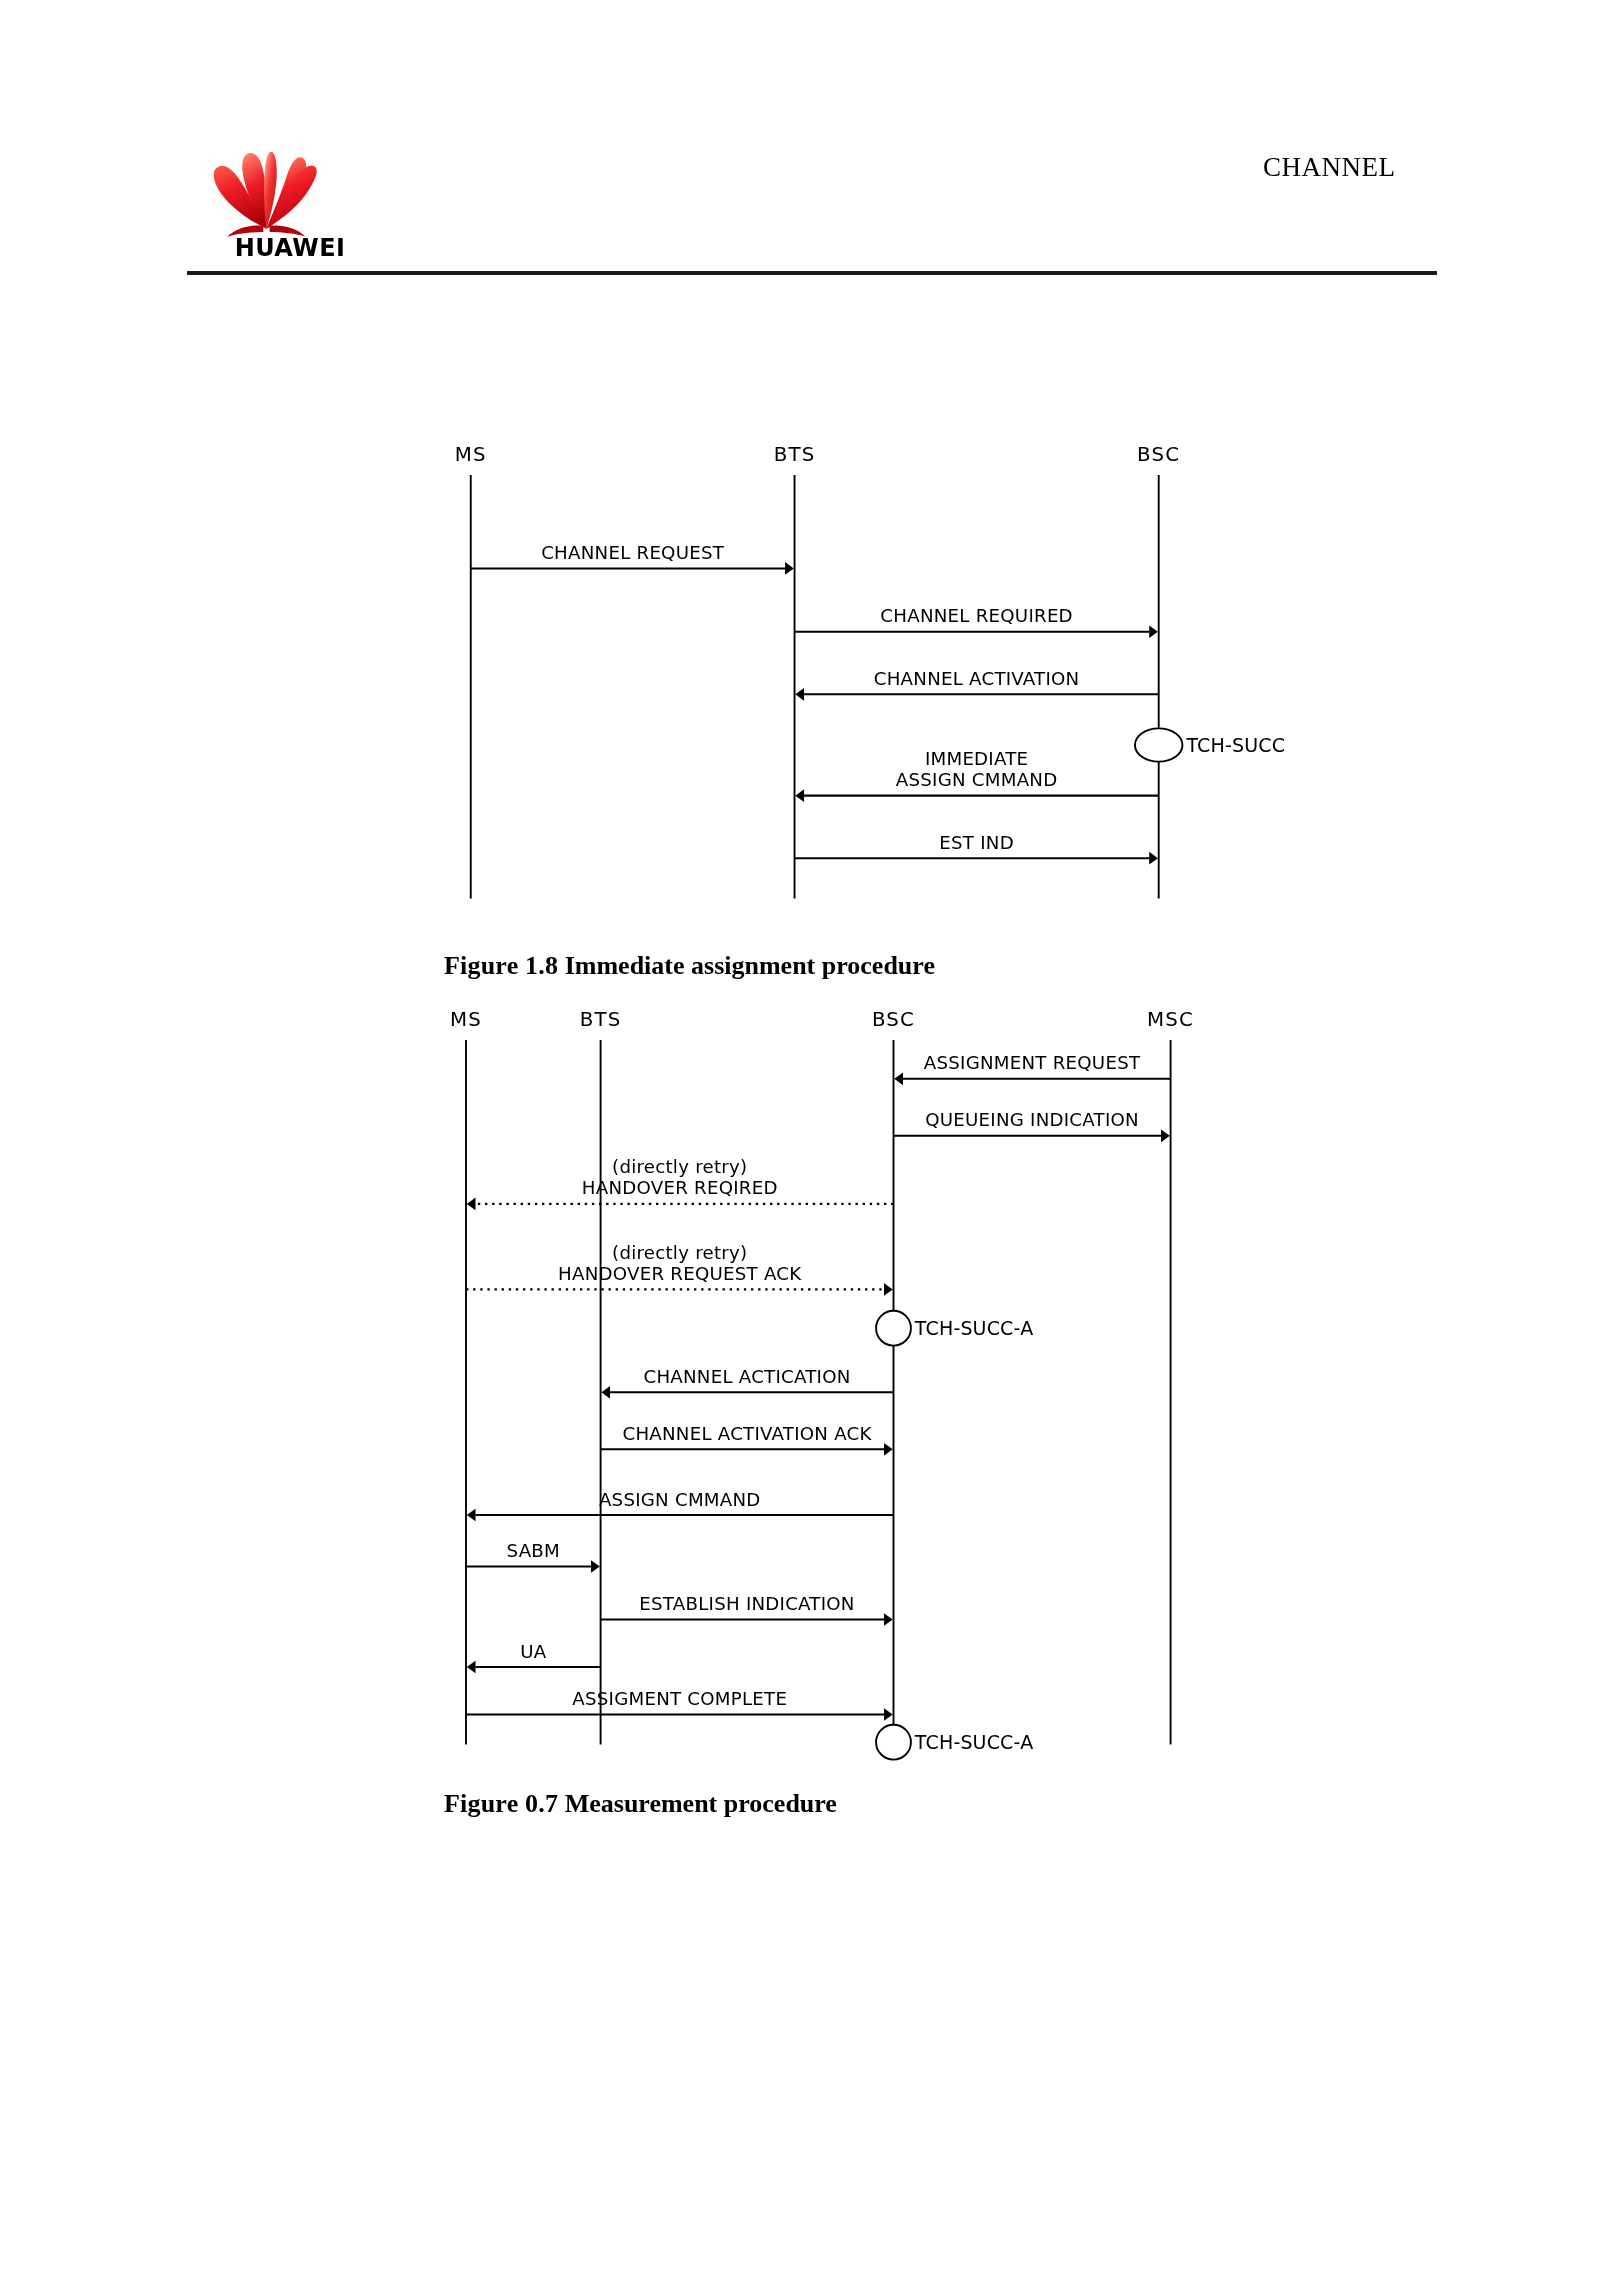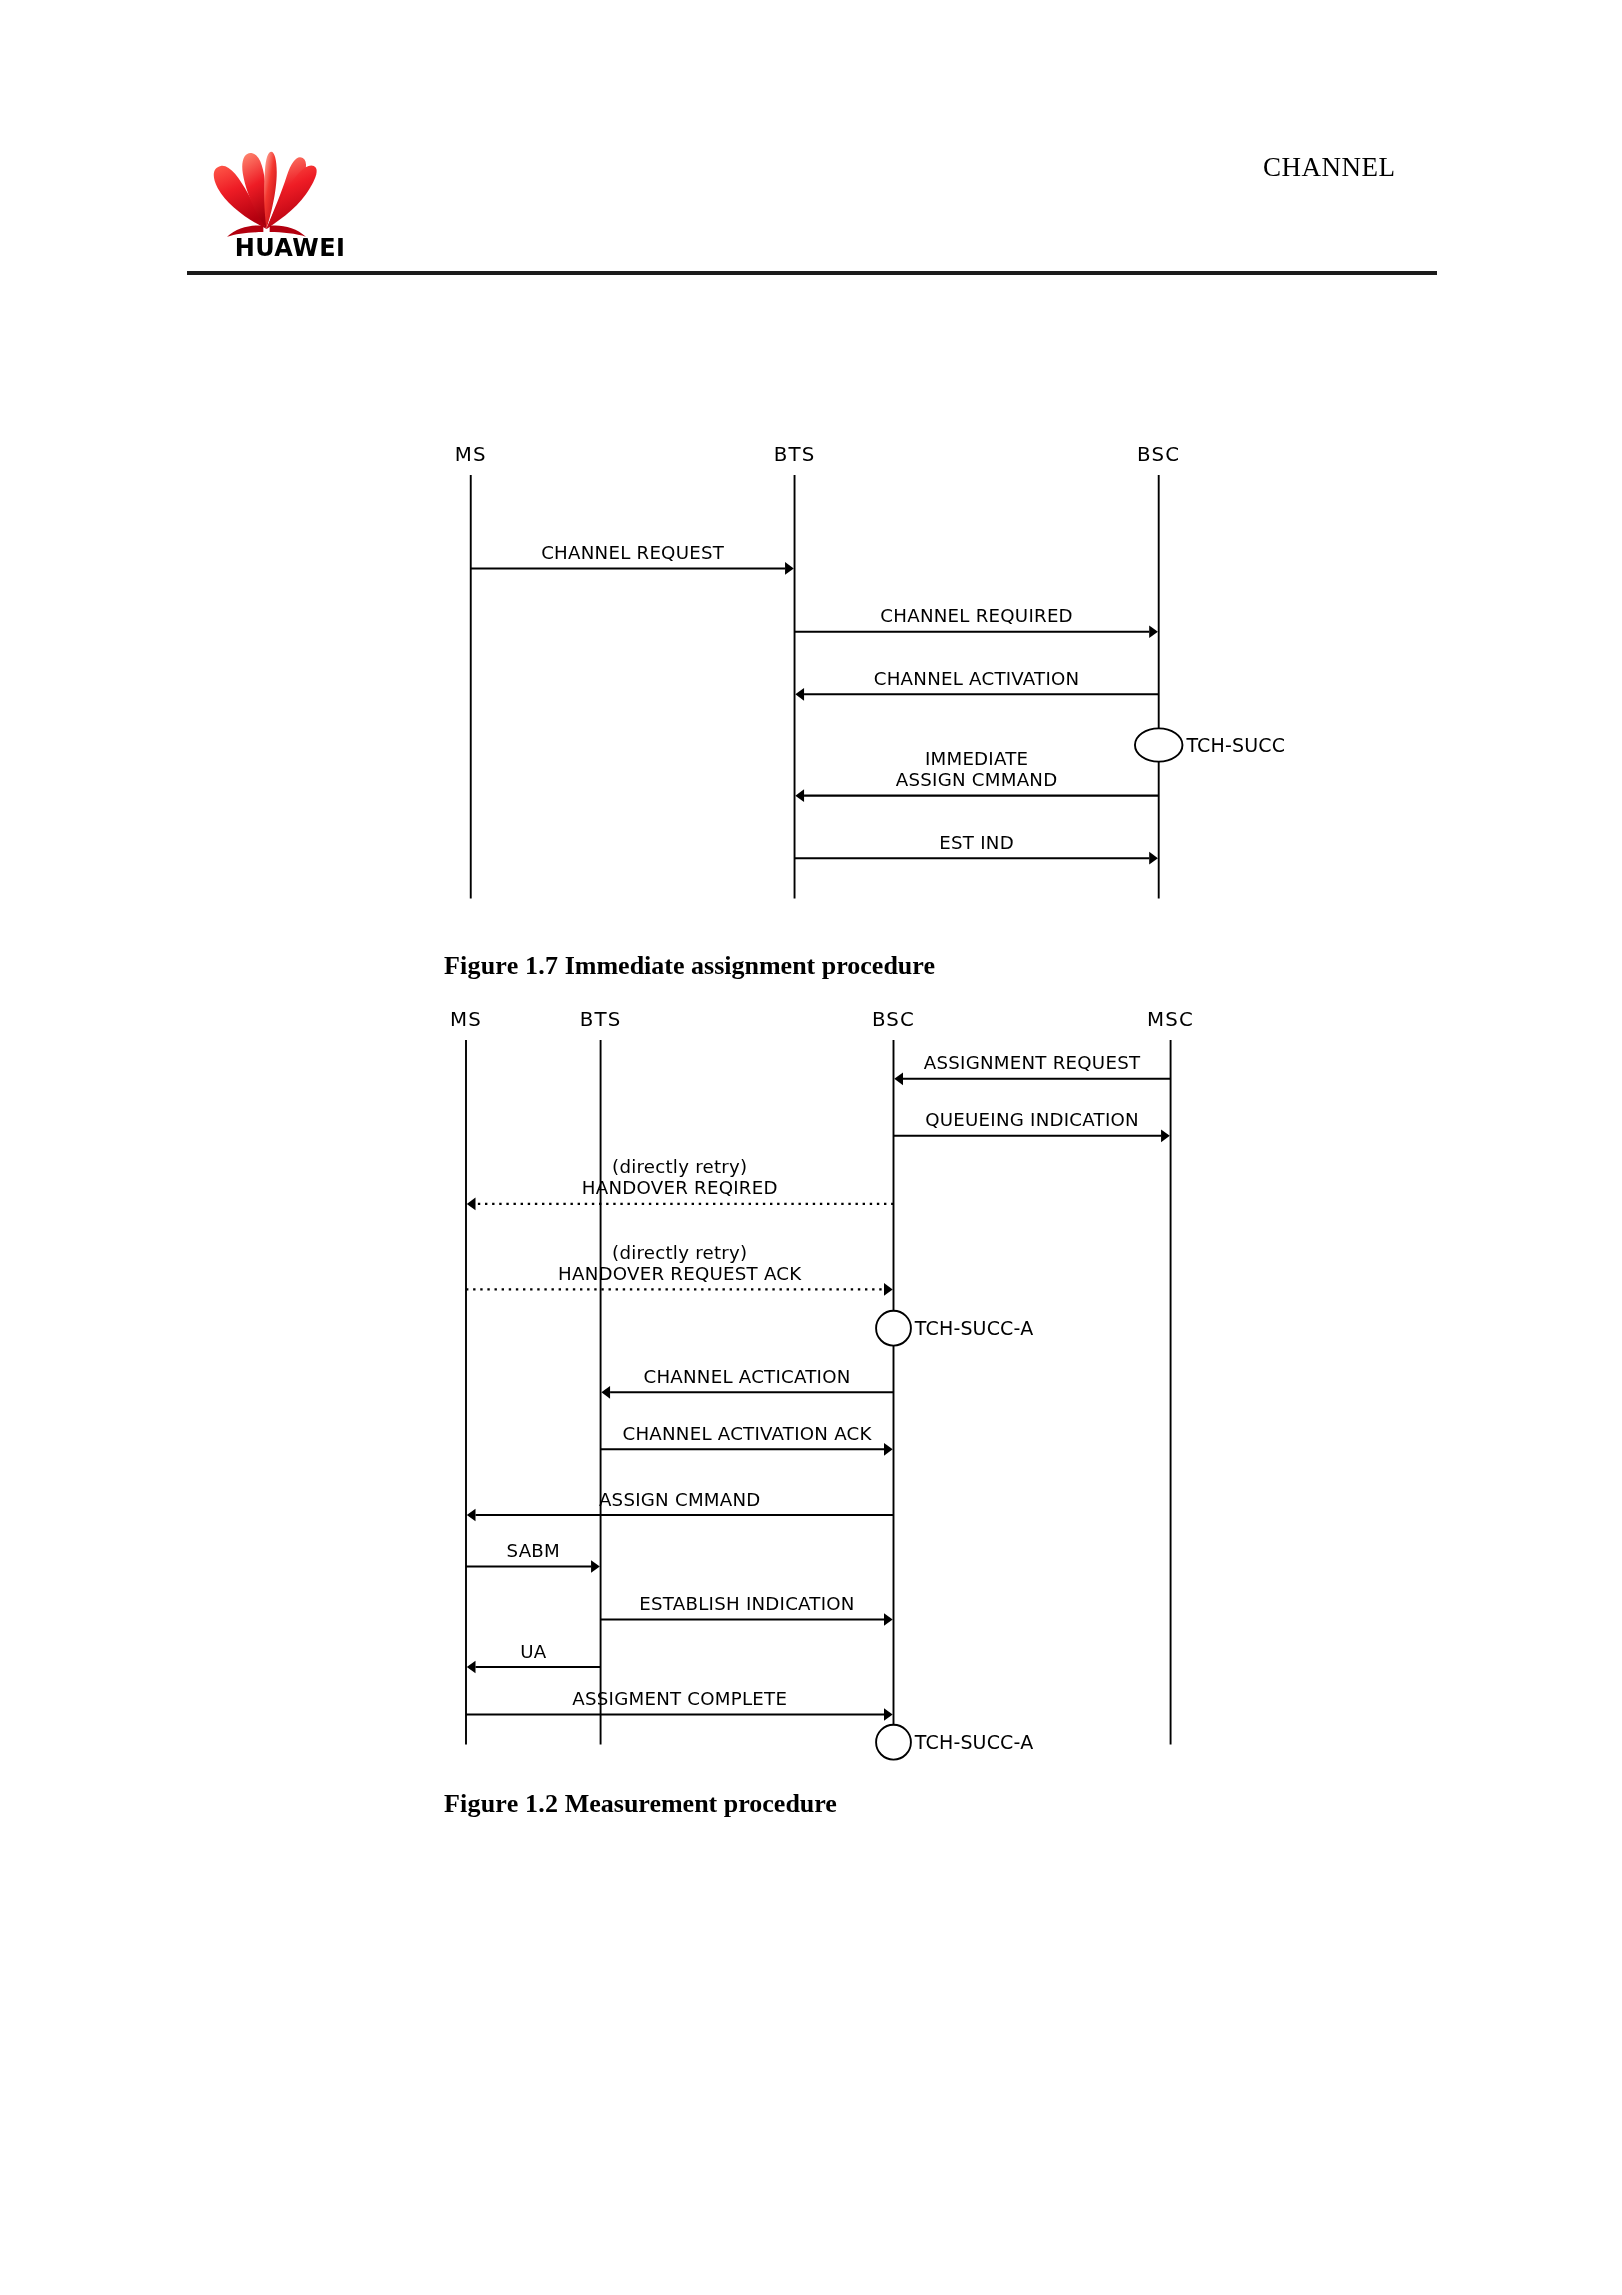--- a/index.html
+++ b/index.html
@@ -214,21 +214,21 @@
           <text x="743" y="520" text-anchor="middle" font-size="23" letter-spacing="0.3" class="msg-label">EST IND</text>
         </g>
         <g>
           <ellipse cx="973" cy="389" rx="30" ry="21" fill="#fff" stroke="#000" stroke-width="2.4"></ellipse>
           <text x="1008" y="398" font-size="24" letter-spacing="0.2" class="marker-label">TCH-SUCC</text>
         </g>
       </svg>
   </div>
 
   <div class="figure-caption" id="caption-1">
-    <span class="cap-label">Figure 1.7</span>
+    <span class="cap-label">Figure 1.8</span>
     <span class="cap-text">Immediate assignment procedure</span>
   </div>
 
   <div class="figure-block" id="figure-2">
     <svg width="935" height="760" viewBox="0 0 1180 960">
         <text x="98" y="30" text-anchor="middle" font-size="25" letter-spacing="1.5" class="actor-label">MS</text>
         <line x1="98" y1="48" x2="98" y2="938" stroke="#000" stroke-width="2.4"></line>
         <text x="268" y="30" text-anchor="middle" font-size="25" letter-spacing="1.5" class="actor-label">BTS</text>
         <line x1="268" y1="48" x2="268" y2="938" stroke="#000" stroke-width="2.4"></line>
         <text x="638" y="30" text-anchor="middle" font-size="25" letter-spacing="1.5" class="actor-label">BSC</text>
@@ -297,18 +297,18 @@
           <text x="665" y="421" font-size="24" letter-spacing="0.2" class="marker-label">TCH-SUCC-A</text>
         </g>
         <g>
           <ellipse cx="638" cy="935" rx="22" ry="22" fill="#fff" stroke="#000" stroke-width="2.4"></ellipse>
           <text x="665" y="944" font-size="24" letter-spacing="0.2" class="marker-label">TCH-SUCC-A</text>
         </g>
       </svg>
   </div>
 
   <div class="figure-caption" id="caption-2">
-    <span class="cap-label">Figure 1.2</span>
+    <span class="cap-label">Figure 0.7</span>
     <span class="cap-text">Measurement procedure</span>
   </div>
 
 </div>
 
 
 </body></html>

